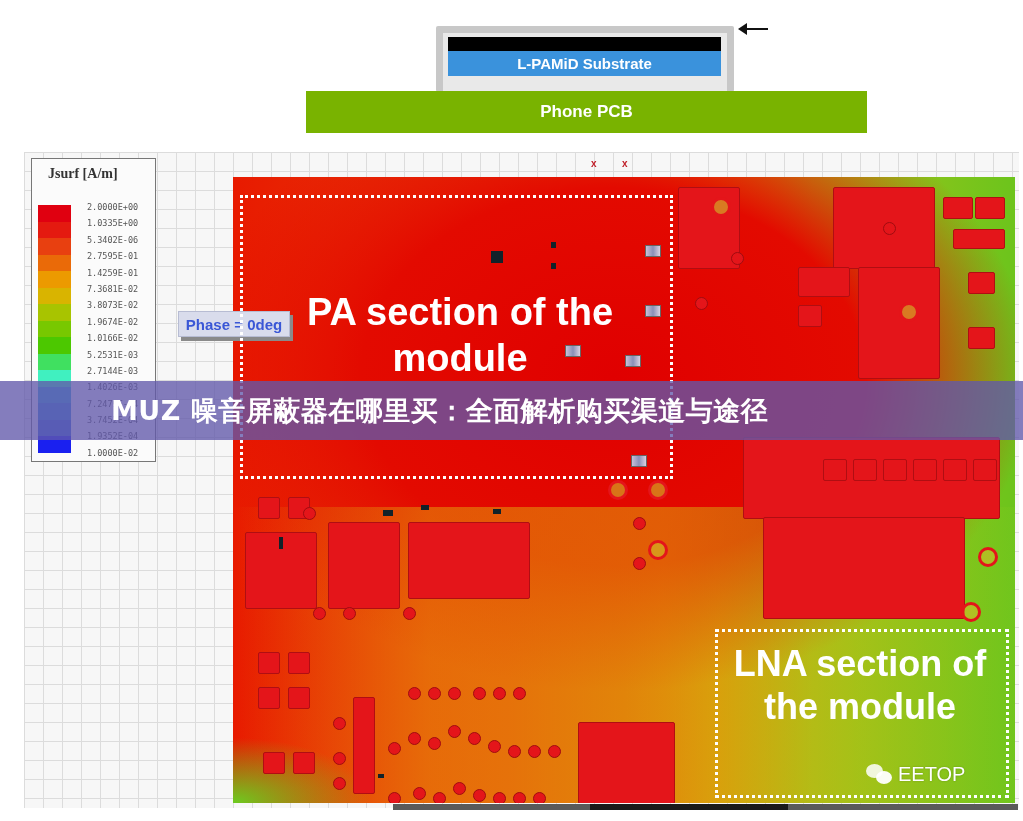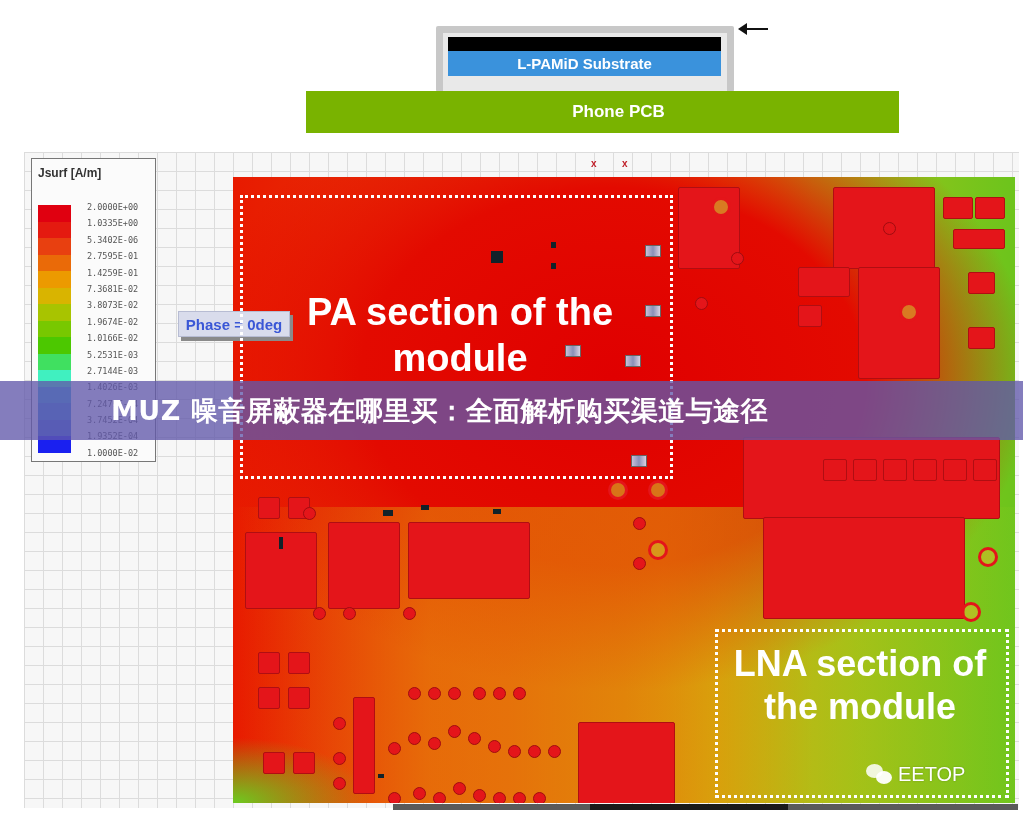--- a/index.html
+++ b/index.html
@@ -5,21 +5,21 @@
   html, body { margin:0; padding:0; }
   body { width:1023px; height:821px; position:relative; overflow:hidden; background:#ffffff; font-family:"Liberation Sans", sans-serif; }
   .abs { position:absolute; }
 
   
   .shield { left:436px; top:26px; width:298px; height:66px; background:#c8c8c8; border-radius:2px; }
   .shield-inner { left:443px; top:33px; width:284px; height:58px; background:#e9e9e9; }
   .die { left:448px; top:37px; width:273px; height:30px; background:#000; }
   .pad { top:54px; width:66px; height:13px; background:#e8101a; }
   .substrate { left:448px; top:51px; width:273px; height:25px; background:#3a92dc; color:#fff; font-weight:bold; font-size:15px; display:flex; align-items:center; justify-content:center; }
-  .pcb { left:306px; top:91px; width:561px; height:42px; background:#79b300; color:#fff; font-weight:bold; font-size:17px; display:flex; align-items:center; justify-content:center;padding-left:32px; }
+  .pcb { left:306px; top:91px; width:561px; height:42px; background:#79b300; color:#fff; font-weight:bold; font-size:17px; display:flex; align-items:center; justify-content:center; }
   .shield-label { left:740px; top:28px; font-size:20px; color:#111; display:flex; align-items:center; white-space:nowrap; }
   .arrow { display:inline-block; width:28px; height:2px; background:#111; position:relative; margin-right:2px; }
   .arrow:before { content:""; position:absolute; left:-2px; top:-5px; border-right:9px solid #111; border-top:6px solid transparent; border-bottom:6px solid transparent; }
 
   
   .sim-bg { left:24px; top:152px; width:995px; height:656px;
     background-color:#f7f7f7;
     background-image:linear-gradient(#dcdcdc 1px, transparent 1px), linear-gradient(90deg, #dcdcdc 1px, transparent 1px);
     background-size:19px 19px; }
   .board { left:233px; top:177px; width:782px; height:626px; overflow:hidden;
@@ -33,21 +33,21 @@
   .cu { position:absolute; background:#e4151a; border:1.5px solid #b00e12; border-radius:2px; }
   .via { position:absolute; width:11px; height:11px; border-radius:50%; background:#e4151a; border:1.5px solid #a00c10; }
   .ring { position:absolute; width:14px; height:14px; border-radius:50%; border:3px solid #e4151a; background:rgba(210,190,40,0.6); }
   .chip { position:absolute; background:#12222a; }
   .smd { position:absolute; background:linear-gradient(90deg,#c7c0d8,#8a8fb8,#d9d0e0); border:1px solid #666; }
 
   .marker { font-size:10px; color:#c0202a; font-weight:bold; }
 
   
   .legend { left:31px; top:158px; width:123px; height:302px; background:#fbfbfb; border:1.5px solid #777; }
-  .legend-title { position:absolute; left:6px; top:7px; font-family:Liberation Sans, sans-serif; font-size:12px; font-weight:bold; color:#333; }
+  .legend-title { position:absolute; left:16px; top:7px; font-family:Liberation Serif, serif; font-size:14px; font-weight:bold; color:#333; }
   .legend-bar { position:absolute; left:6px; top:46px; width:33px; }
   .legend-swatch { height:16.5px; }
   .legend-vals { position:absolute; left:55px; top:40px; }
   .legend-val { font-family:"DejaVu Sans Mono", monospace; font-size:8.5px; color:#555; height:16.4px; line-height:16.4px; white-space:nowrap; }
 
   .phase-tag { left:178px; top:311px; width:110px; height:24px; background:#d9dcec; border:1px solid #b7bcd3; box-shadow:3px 4px 0 #8a8a8a; color:#3a57d6; font-size:15px; font-weight:bold; display:flex; align-items:center; justify-content:center; }
 
   .section-box { border:3px dotted #ffffff; }
   .section-label { color:#fff; font-weight:bold; text-align:center; line-height:1.2; }
   .pa-box { left:240px; top:195px; width:427px; height:278px; }

